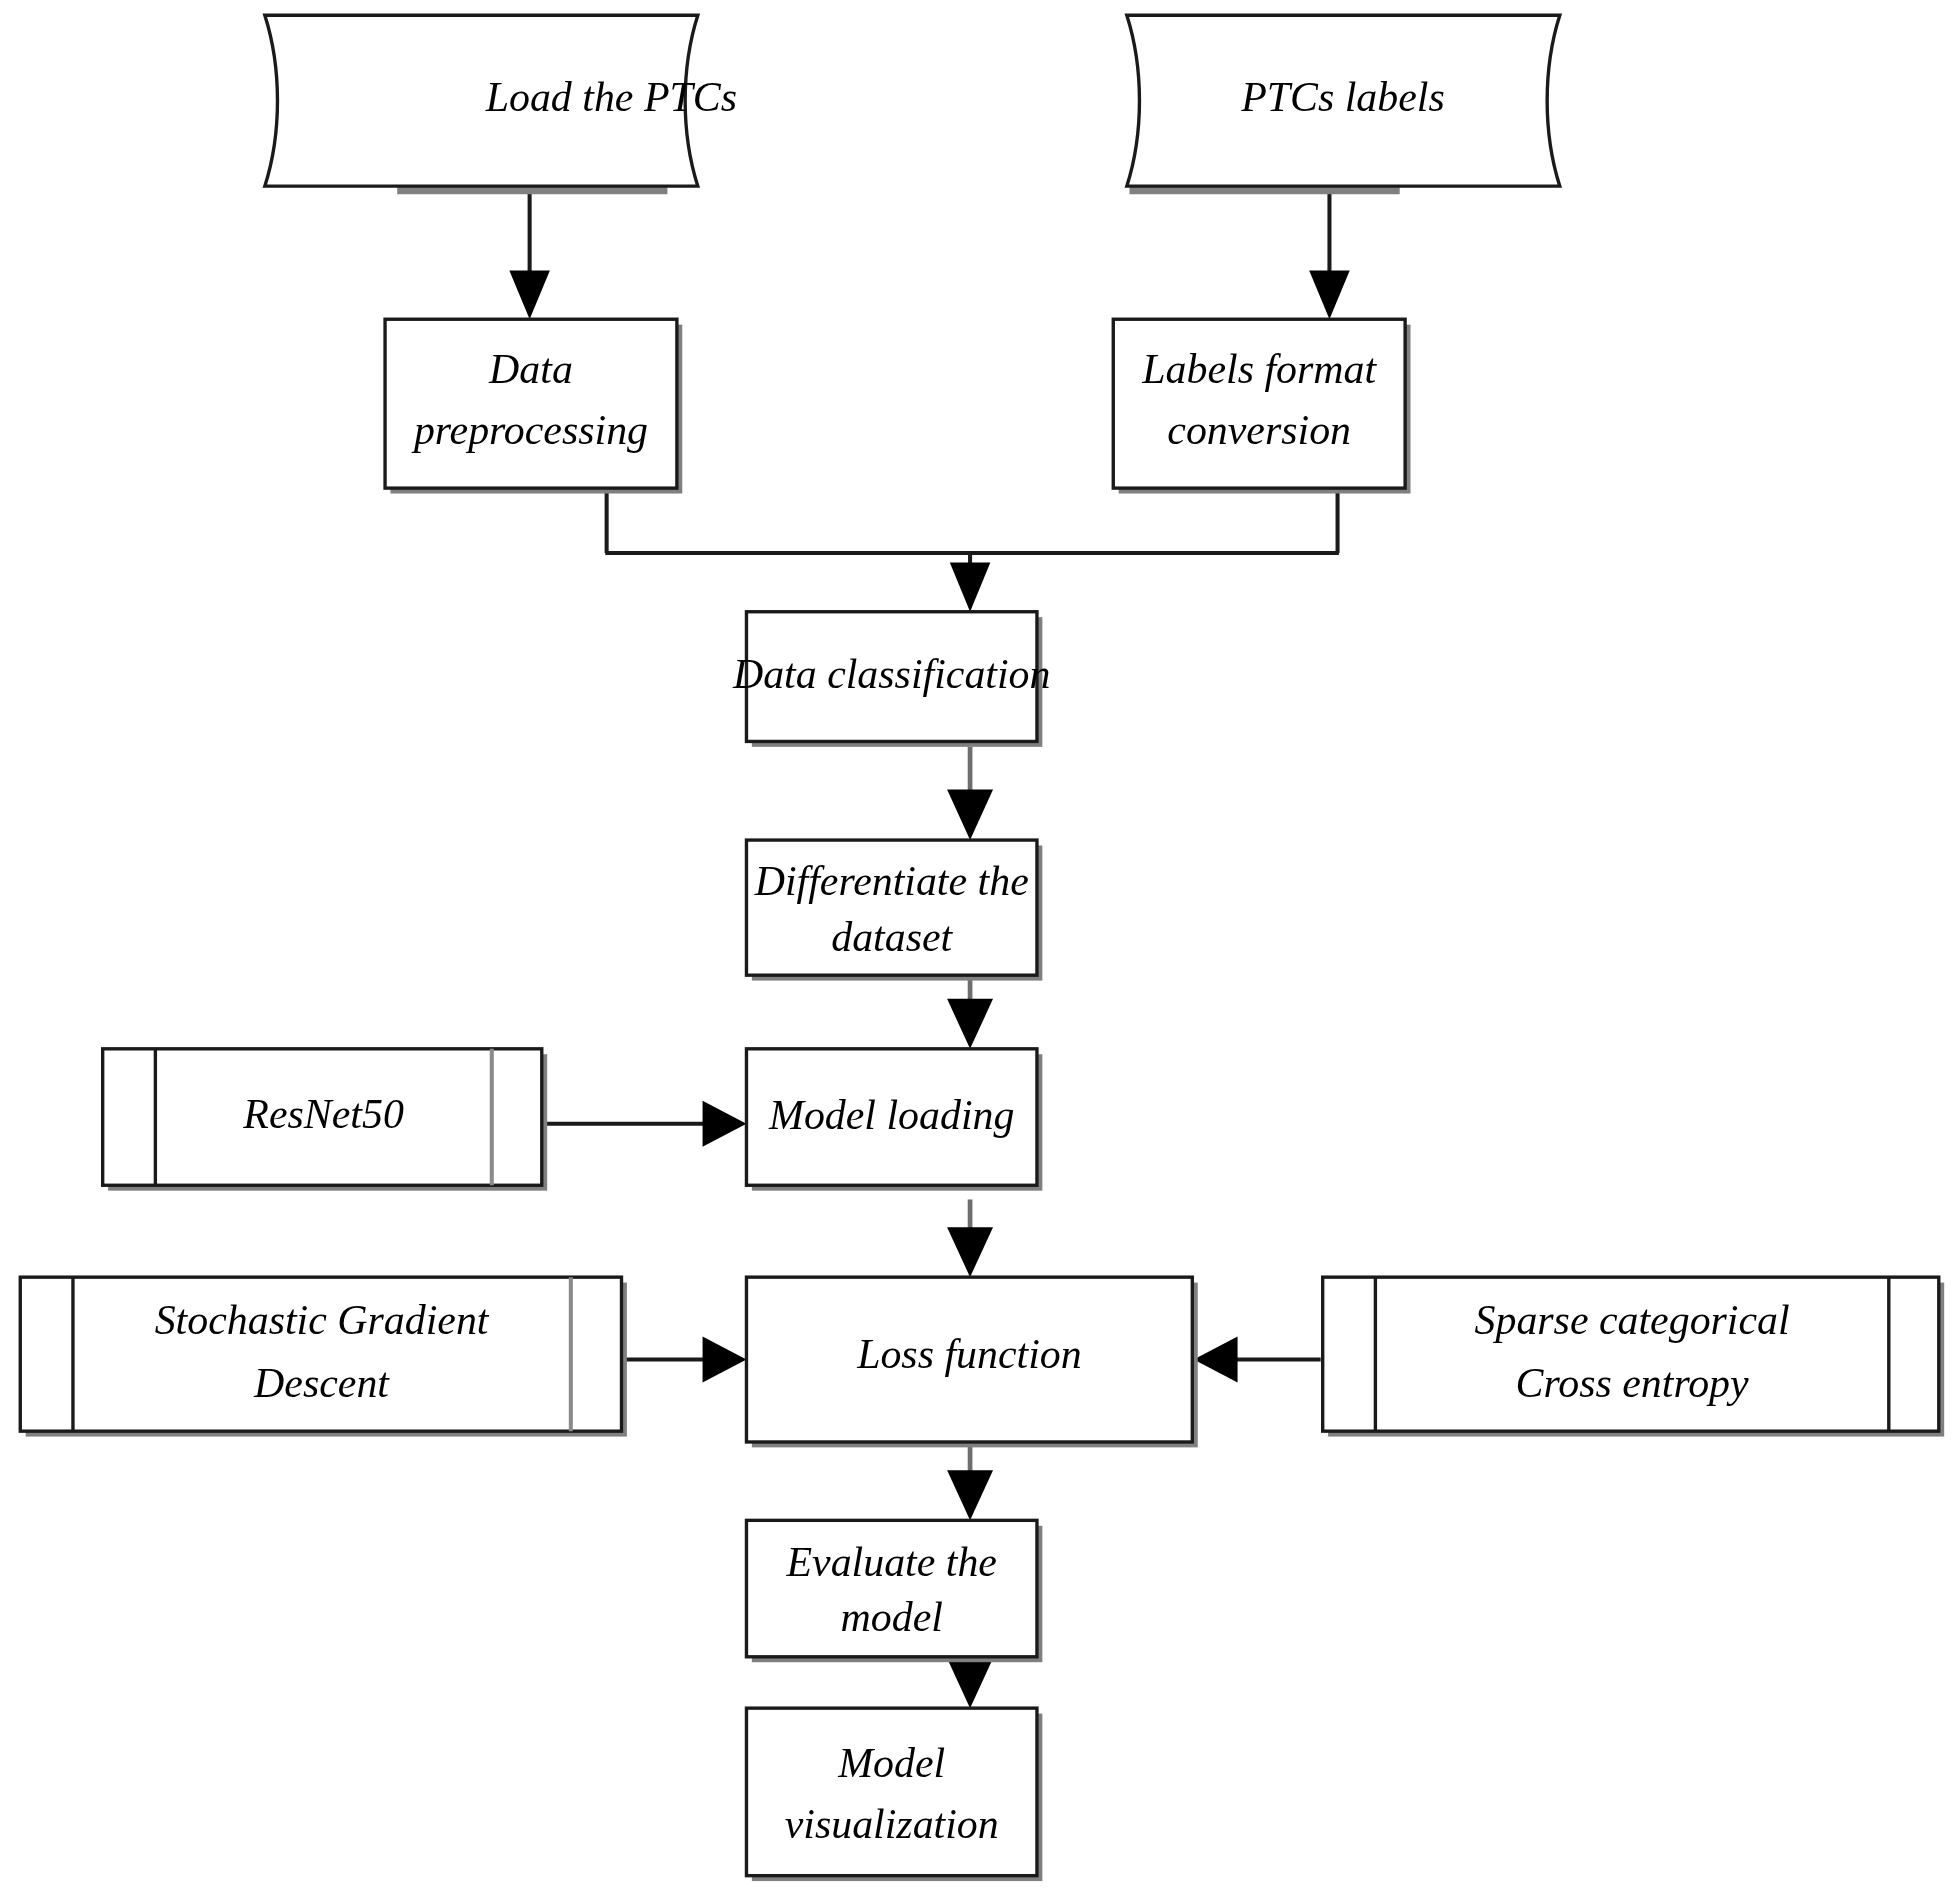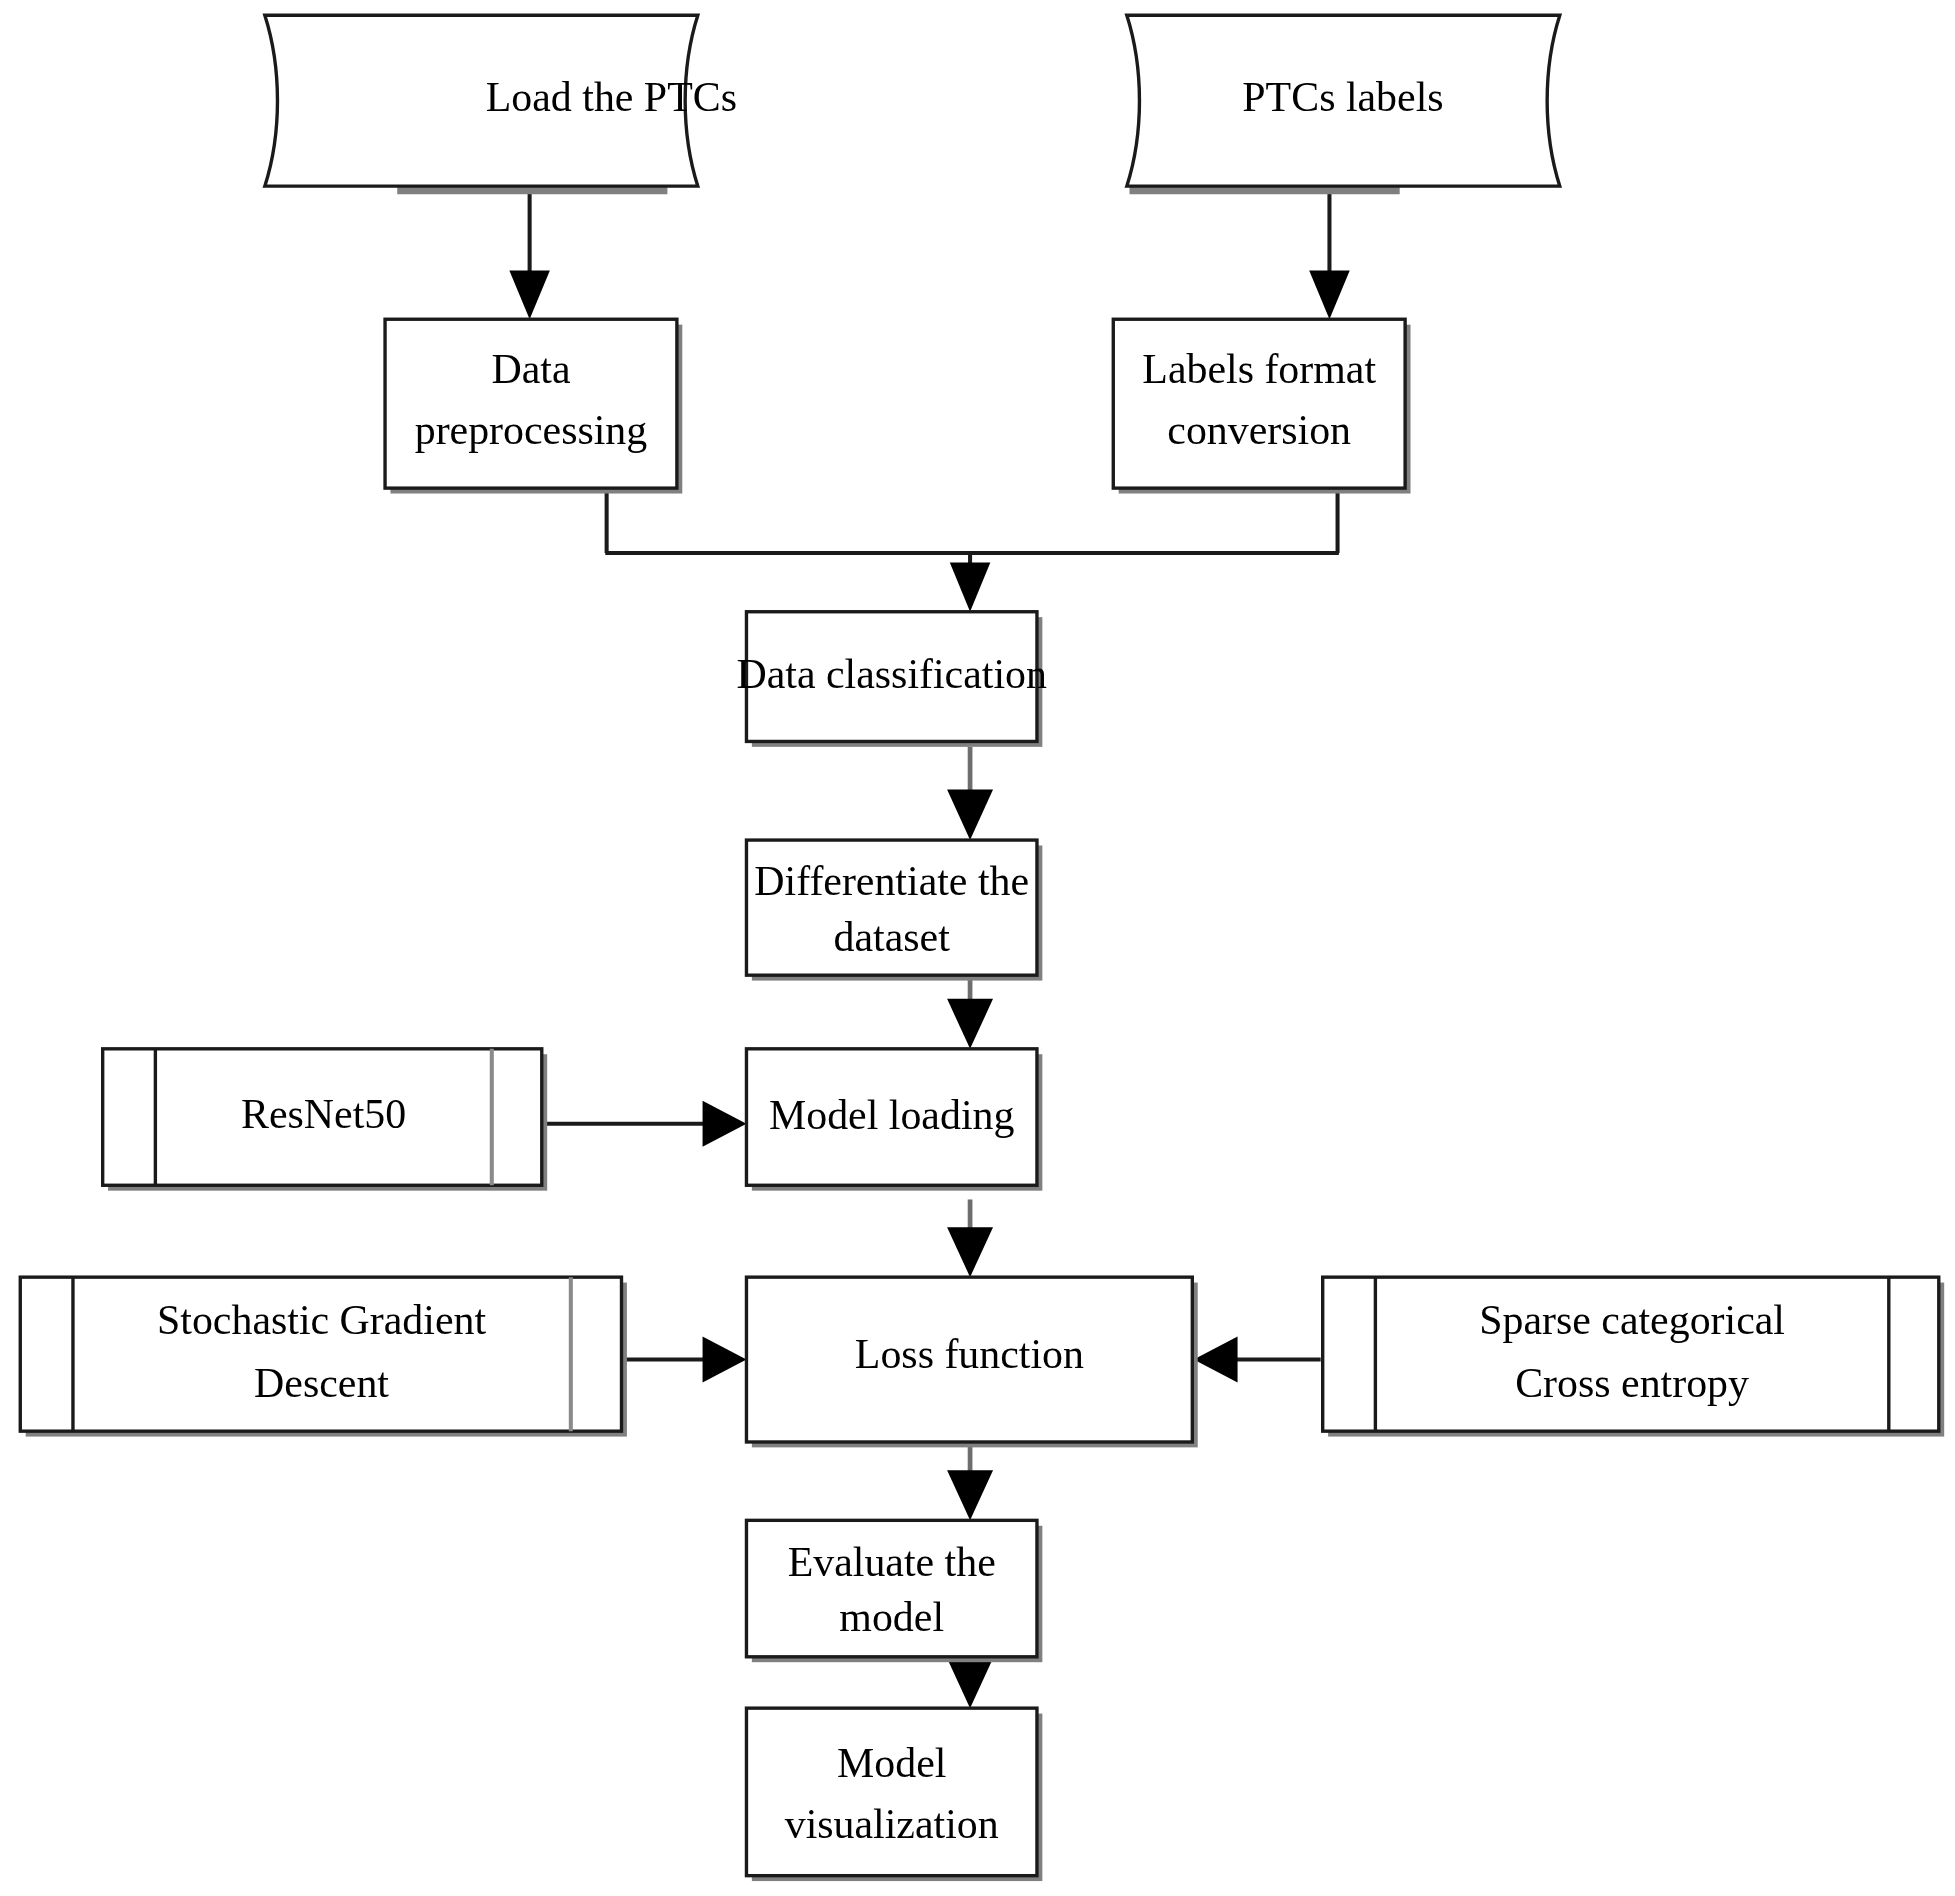--- a/index.html
+++ b/index.html
@@ -10,20 +10,21 @@
   body {
     width: 1955px;
     height: 1897px;
     font-family: "Liberation Serif", "DejaVu Serif", serif;
     overflow: hidden;
   }
   #flowchart-root {
     position: relative;
     width: 1955px;
     height: 1520px;
+    font-style: italic;
   }
   svg#flow-svg {
     display: block;
     width: 1955px;
     height: 1897px;
   }
   .node-shape {
     fill: #ffffff;
     stroke: #1a1a1a;
     stroke-width: 5;

